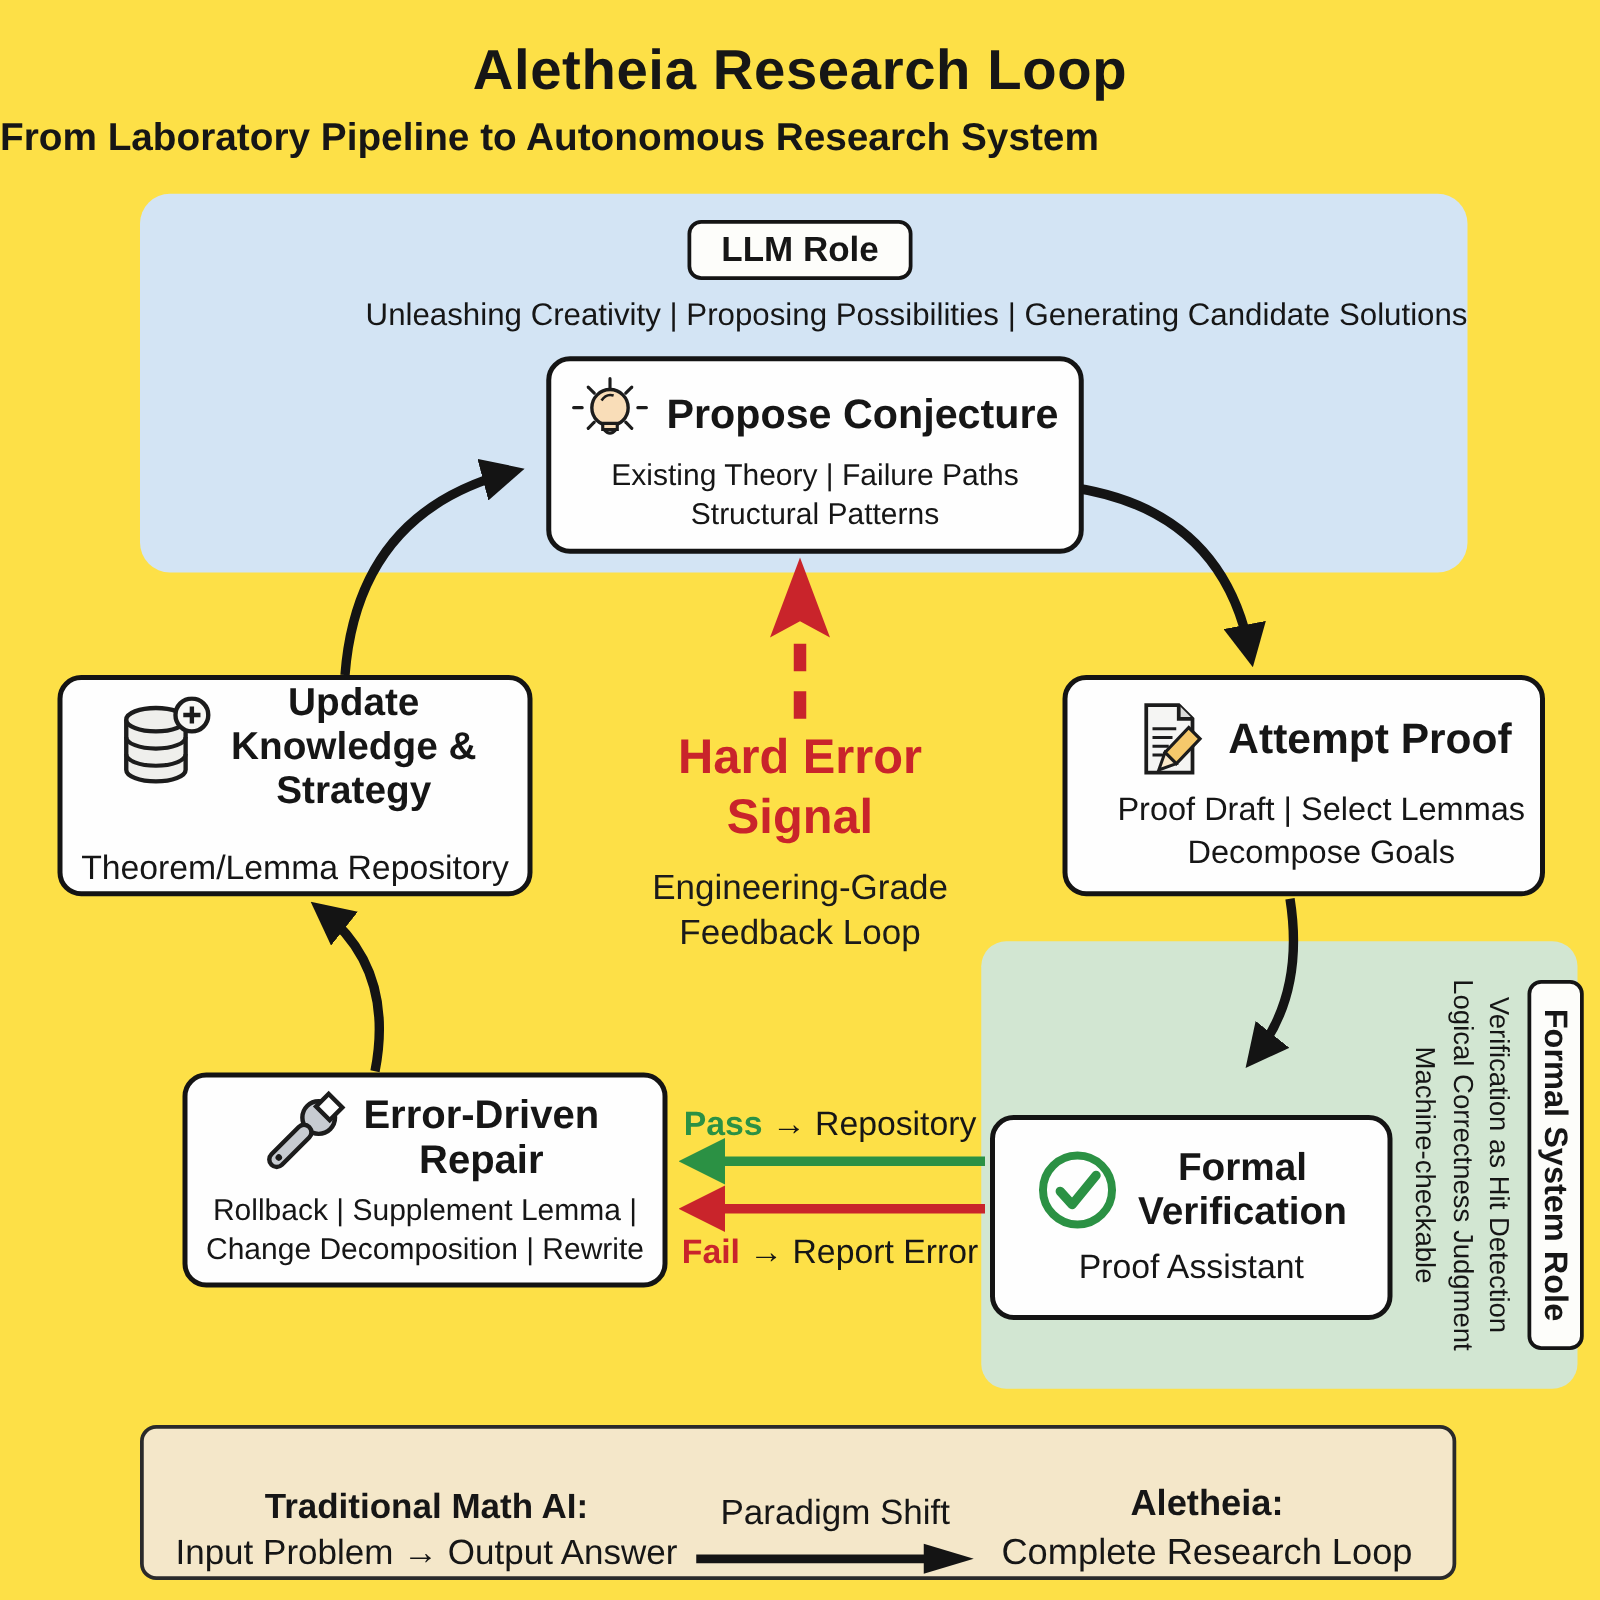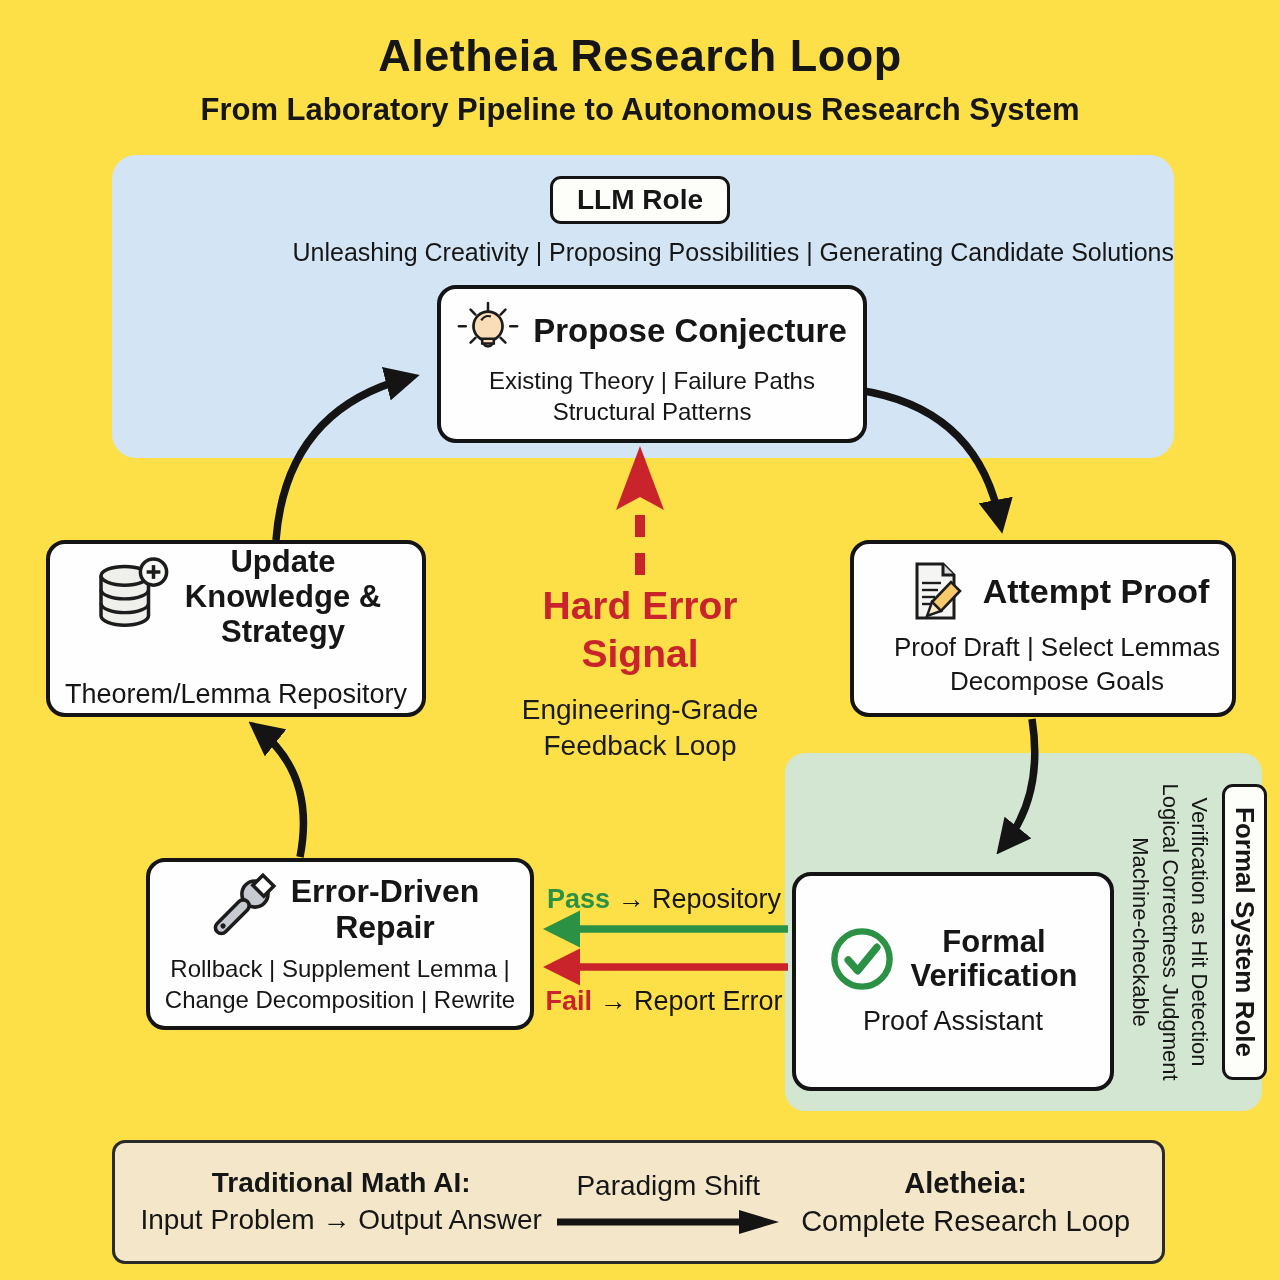--- a/index.html
+++ b/index.html
@@ -6,21 +6,21 @@
   html,body { background:#e8e8e8; }
   .canvas {
     position:relative; width:1280px; height:1280px; margin:0 auto;
     background:#fde047; overflow:hidden;
     font-family:Liberation Sans, sans-serif; color:#161616;
   }
   
   .main-title { position:absolute; top:30px; left:0; width:100%;
     text-align:center; font-size:45px; font-weight:700; letter-spacing:.5px; }
   .main-subtitle { position:absolute; top:92px; left:0; width:100%;
-    text-align:center; font-size:31px; font-weight:700; }
+    font-size:31px; font-weight:700; }
 
   
   .region { position:absolute; border-radius:24px; z-index:1; }
   .region-llm { left:112px; top:155px; width:1062px; height:303px; background:#d3e4f4; }
   .region-formal { left:785px; top:753px; width:477px; height:358px; background:#d2e6d2; border-radius:20px; }
 
   .role-badge {
     display:inline-block; background:#fdfdfa; border:3.5px solid #141414;
     border-radius:11px; padding:5px 24px; font-weight:700; font-size:28px;
   }
@@ -52,21 +52,21 @@
   .node-propose .node-sub { font-size:24px; margin-top:4px; }
 
   .node-attempt { left:850px; top:540px; width:386px; height:177px;padding-left:38px; }
   .node-attempt .node-title { font-size:34px; }
   .node-attempt .node-sub { font-size:26px; margin-top:8px; }
 
   .node-update { left:46px; top:540px; width:380px; height:177px;gap:21px; }
   .node-update .node-title { font-size:31px; }
   .node-update .node-sub { font-size:27px; margin-top:7px; }
 
-  .node-verify { left:792px; top:872px; width:322px; height:219px; }
+  .node-verify { left:792px; top:892px; width:322px; height:164px; }
   .node-verify .node-title { font-size:31px; }
   .node-verify .node-sub { font-size:27px; margin-top:10px; }
 
   .node-repair { left:146px; top:858px; width:388px; height:172px; }
   .node-repair .node-title { font-size:32px; }
   .node-repair .node-sub { font-size:24px; margin-top:6px; }
 
   
   .hard-error {
     position:absolute; left:460px; top:582px; width:360px; text-align:center;
@@ -81,21 +81,21 @@
   .flow-label { position:absolute; width:260px; text-align:center; font-size:27px; z-index:4; }
   .label-pass { left:534px; top:884px; }
   .label-fail { left:534px; top:986px; }
   .w-pass { color:#2b9144; font-weight:700; }
   .w-fail { color:#c9242b; font-weight:700; }
 
   
   .footer {
     position:absolute; left:112px; top:1140px; width:1053px; height:124px;
     background:#f4e7c9; border:3px solid #2a2a2a; border-radius:13px; z-index:2;
-    display:flex; align-items:center; justify-content:space-between; padding:0 18px;
+    display:flex; align-items:flex-end; justify-content:space-between; padding:0 18px;
   }
   .footer-block { text-align:center; line-height:1.32; font-size:28px; }
   .footer-left { width:420px; }
   .footer-mid { width:240px; display:flex; flex-direction:column; align-items:center; }
   .footer-right { width:360px; font-size:29px; }
   .footer-title { font-weight:700; }
 
   .overlay { position:absolute; left:0; top:0; z-index:2; pointer-events:none; }
 </style>
 </head>

